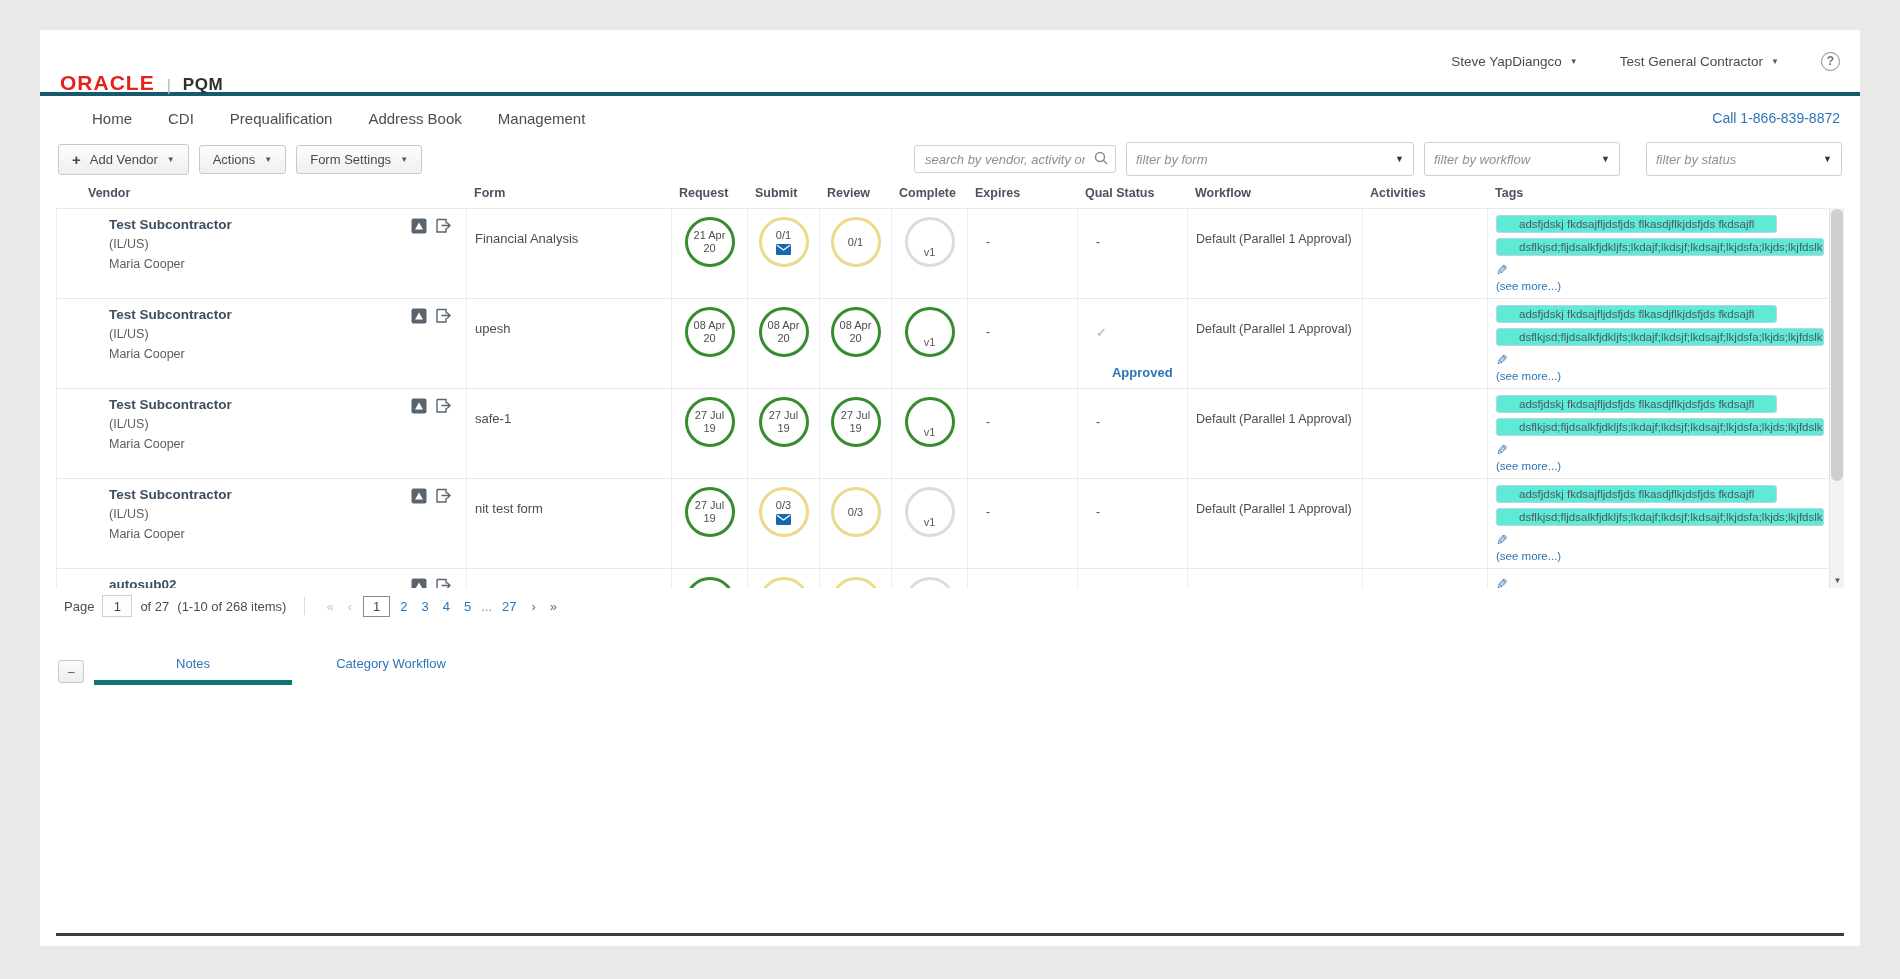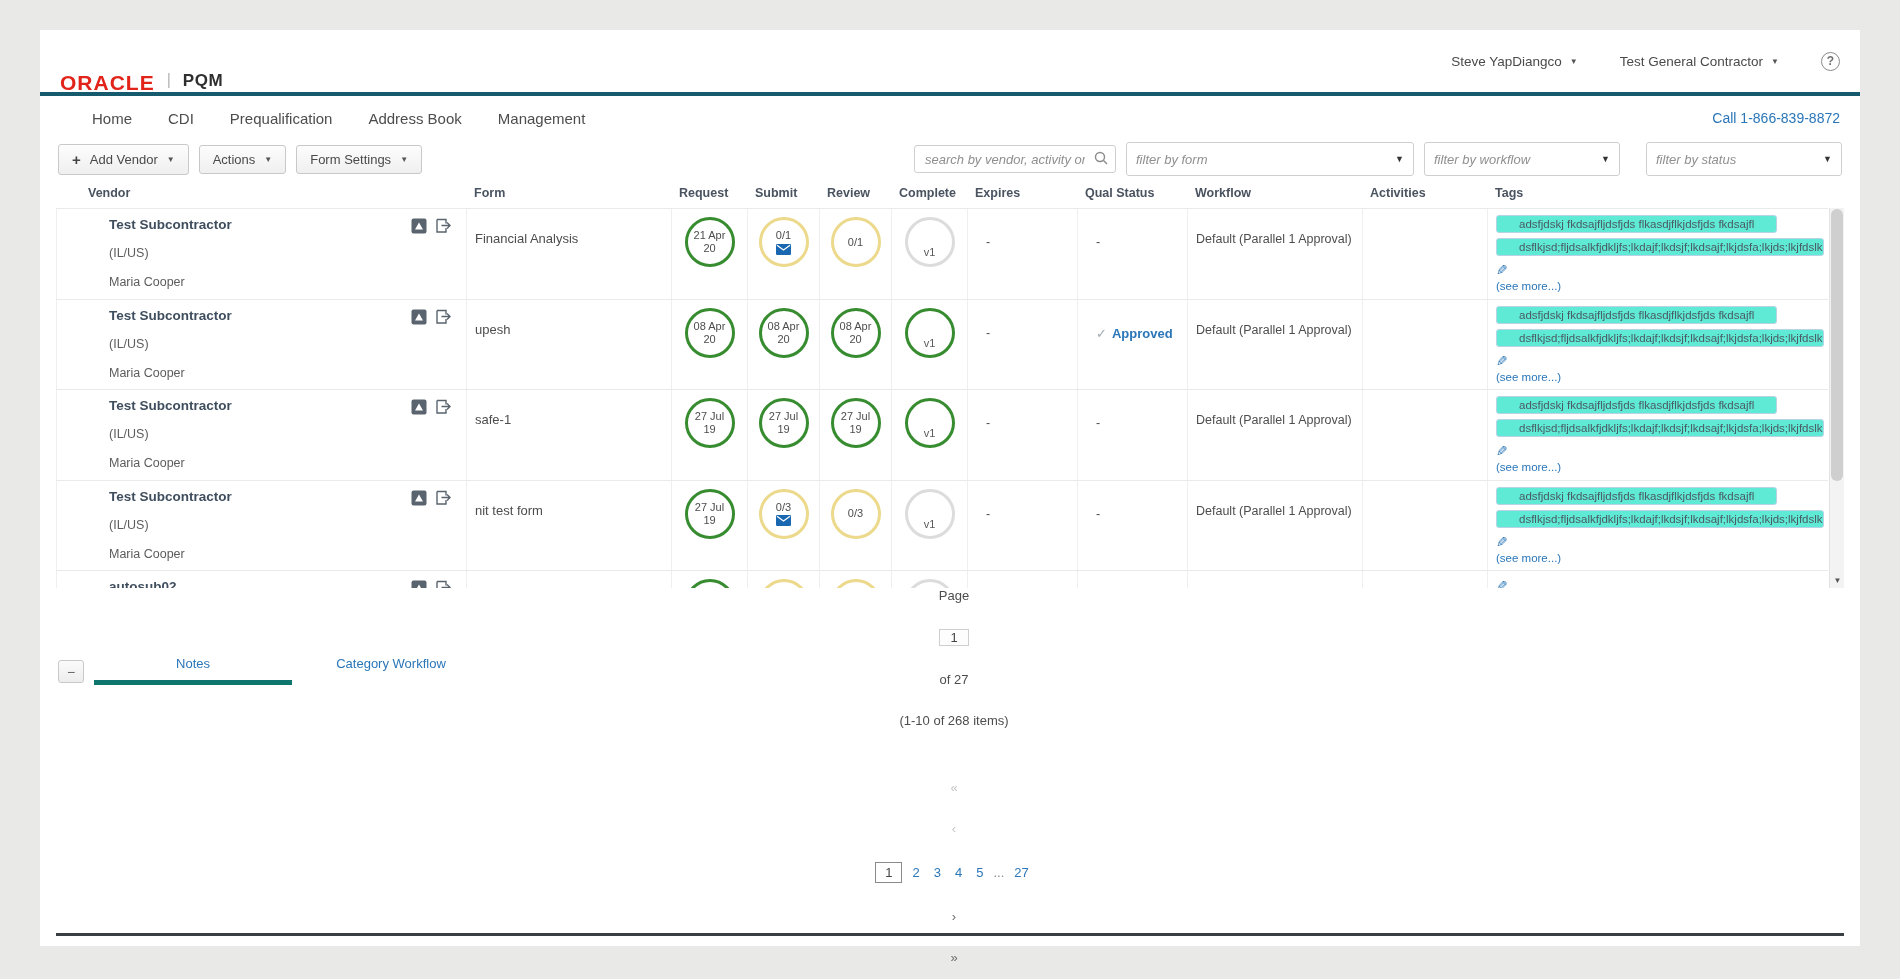--- a/index.html
+++ b/index.html
@@ -12,21 +12,21 @@
   }
   .card {
     position:relative;
     margin:30px 40px 0 40px;
     width:1820px; height:916px;
     background:#ffffff;
     padding:0 16px;
   }
   
   .app-header { height:62px; display:flex; align-items:center; justify-content:space-between; padding:0 4px; }
-  .brand-group { display:flex; align-items:flex-start; gap:12px;margin-top:43px; }
+  .brand-group { display:flex; align-items:flex-end; gap:12px;margin-top:43px; }
   .oracle { color:#e2231a; font-size:21px; font-weight:bold; letter-spacing:1px; }
   .brand-sep { color:#b5b5b5; font-size:16px; }
   .product { color:#2f2f2f; font-size:17px; font-weight:bold; letter-spacing:0.5px; }
   .header-right { display:flex; align-items:center; gap:42px; font-size:13.5px; color:#4a4a4a; }
   .menu-trigger { display:flex; align-items:center; gap:8px; cursor:pointer; }
   .caret { font-size:8px; color:#555; }
   .help-circle { width:19px; height:19px; border:1.6px solid #8a8a8a; border-radius:50%; color:#6f6f6f;
     font-size:12px; display:flex; align-items:center; justify-content:center; font-weight:bold; }
   .teal-bar { height:4px; background:#155b6d; margin:0 -16px; }
   
@@ -56,49 +56,49 @@
   .thead { height:30px; align-items:center; font-size:12.5px; font-weight:bold; color:#4a5360; margin-right:16px; }
   .thead > div { padding:0 8px; }
   .thead > div:first-child { padding-left:32px; }
   .tbody { position:relative; height:380px; overflow:hidden; }
   .rows { margin-right:16px; }
   .row { border-top:1px solid #eaeaea; min-height:75px; }
   .row.compact { min-height:58px; }
   .row > div { border-left:1px solid #efefef; padding:8px; }
   .cell-vendor { position:relative; padding-left:52px !important; }
   .vendor-name { color:#3f4e5e; font-size:13.5px; font-weight:bold; }
-  .vendor-sub { color:#5c5c5c; font-size:12.5px; line-height:1.3; margin-top:13px; }
+  .vendor-sub { color:#5c5c5c; font-size:12.5px; line-height:1.3; margin-top:4px; }
   .vendor-icons { position:absolute; right:14px; top:9px; display:flex; gap:8px; }
   .cell-form { font-size:13px; color:#4d4d4d; padding-top:22px !important; }
   .row.compact .cell-form { padding-top:18px !important; }
   .cell-circle { display:flex; justify-content:center; }
   .circle { width:50px; height:50px; border-radius:50%; border:3px solid #ccc; display:flex; flex-direction:column;
     align-items:center; justify-content:center; font-size:11px; color:#4d4d4d; line-height:1.15; text-align:center; }
   .circle.green { border-color:#368c2f; } .circle.yellow { border-color:#ecd98b; } .circle.gray { border-color:#dcdcdc; }
   .circle .ver { margin-top:auto; padding-bottom:5px; color:#5a5a5a; }
   .circle .env { margin-top:2px; line-height:0; }
   .cell-text { font-size:12.5px; color:#4d4d4d; padding-top:26px !important; padding-left:18px !important; }
   .cell-qual { display:flex; align-items:flex-start; gap:5px; padding-top:26px !important; padding-left:18px !important; font-size:12.5px; }
   .qual-check { color:#9fa9b0; font-size:13px; }
-  .qual-approved { color:#2a76b8; font-weight:bold; font-size:13px; }
+  .qual-approved { color:#2a76b8; font-weight:bold; font-size:13px;margin-top:40px; }
   .cell-workflow { font-size:12.5px; color:#4d4d4d; padding-top:22px !important; line-height:1.35; }
   .cell-tags { padding:6px 4px 6px 8px !important; overflow:hidden; }
   .tag-chip { display:block; max-width:100%; overflow:hidden; white-space:nowrap; background:#5eead4;
     border:1px solid #b9d3e6; border-radius:3px; color:#4b5a64; font-size:11.5px; padding:2px 22px;
     margin-bottom:5px; width:fit-content; }
   .tag-chip.full { width:100%; }
   .pencil { color:#2a76b8; font-size:14px; line-height:1; display:inline-block; transform:scaleX(-1); }
   .see-more { color:#2a76b8; font-size:11.5px; text-decoration:none; display:block; margin-top:1px; }
   
   .vscroll { position:absolute; top:0; right:0; width:15px; height:100%; background:#f3f3f3; border-left:1px solid #e3e3e3; }
   .vthumb { position:absolute; top:1px; left:1px; width:12px; height:272px; background:#cfcfcf; border-radius:7px; }
   .vdown { position:absolute; bottom:0; left:0; width:15px; height:16px; display:flex; align-items:center;
     justify-content:center; font-size:8px; color:#555; background:#f3f3f3; cursor:pointer; }
   
-  .pagination { display:flex; align-items:center; gap:26px; height:36px; font-size:13px; color:#4d4d4d; padding-left:8px;flex-direction:column; }
+  .pagination { display:flex; align-items:center; gap:8px; height:36px; font-size:13px; color:#4d4d4d; padding-left:8px; }
   .page-input { width:30px; height:22px; border:1px solid #cfcfcf; text-align:center; font-size:13px; color:#444;
     background:#fdfdfd; font-family:"Liberation Sans", sans-serif; }
   .pg-divider { width:1px; height:18px; background:#dcdcdc; margin:0 10px; }
   .pg-arrow { font-size:13px; cursor:pointer; padding:0 3px; }
   .pg-arrow.disabled { color:#c6c6c6; } .pg-arrow.active { color:#6e6e6e; }
   .pg-num { color:#2a76b8; cursor:pointer; padding:0 4px; text-decoration:none; }
   .pg-num.current { color:#444; border:1px solid #8a8a8a; padding:2px 9px; background:#fff; }
   .pg-ellipsis { color:#8a8a8a; }
   
   .panel-bar { display:flex; align-items:flex-end; margin-top:26px; padding-left:2px; }

